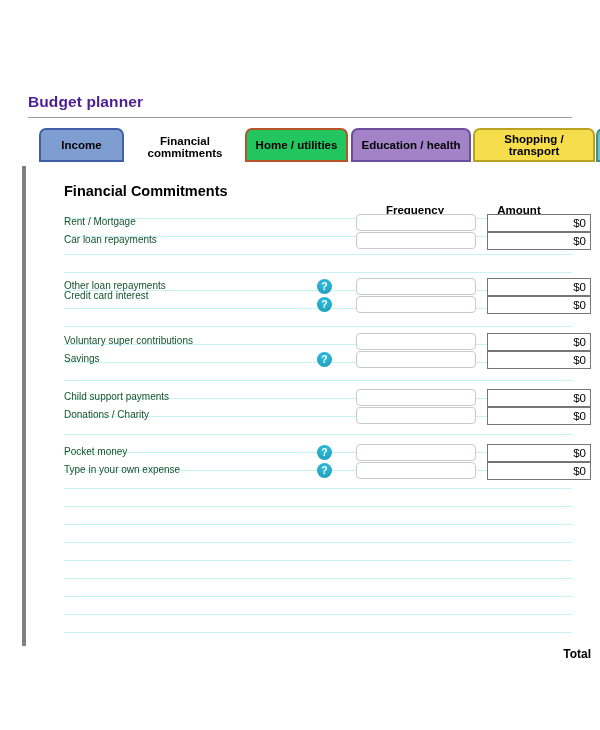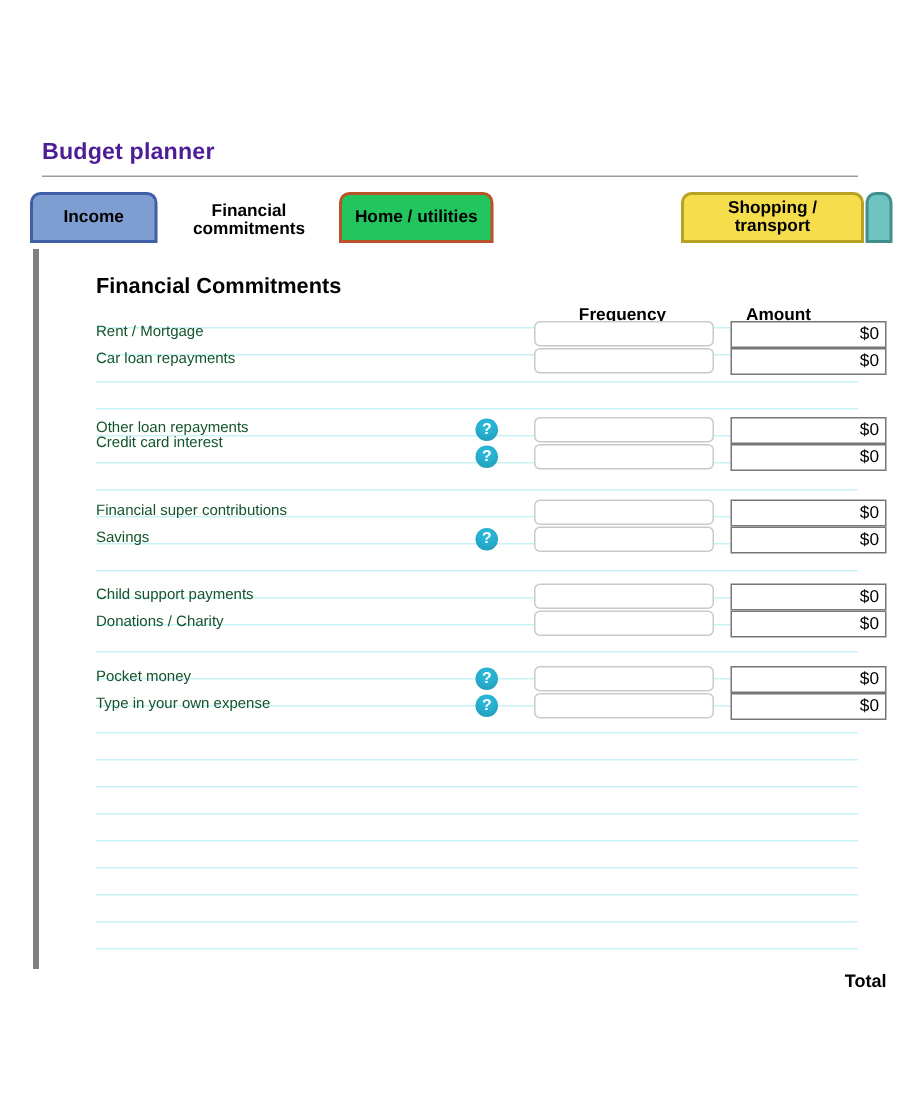--- a/index.html
+++ b/index.html
@@ -31,21 +31,21 @@
     left: 28px;
     top: 117px;
     width: 544px;
     height: 1px;
     background: #9b9b9b;
   }
 
   
   #tab-strip {
     position: absolute;
-    left: 20px;
+    left: 39px;
     top: 128px;
     width: 476px;
     height: 38px;
   }
   .tab {
     position: absolute;
     top: 0;
     height: 34px;
     box-sizing: border-box;
     border-radius: 7px 7px 0 0;
@@ -183,20 +183,23 @@
 
 <div id="tab-strip">
     <div class="tab" style="left: 0px; width: 85px; background: rgb(126, 158, 210); border: 2px solid rgb(63, 95, 168);">
       <span>Income</span>
     </div>
     <div class="tab active" style="left: 92px; width: 108px;">
       <span>Financial commitments</span>
     </div>
     <div class="tab" style="left: 206px; width: 103px; background: #22c55e; border: 2px solid rgb(185, 83, 42);">
       <span>Home / utilities</span>
+    </div>
+    <div class="tab" style="left: 312px; width: 120px; background: rgb(163, 130, 200); border: 2px solid rgb(108, 79, 156);">
+      <span>Education / health</span>
     </div>
     <div class="tab" style="left: 434px; width: 122px; background: rgb(245, 221, 75); border: 2px solid rgb(185, 161, 34);">
       <span>Shopping / transport</span>
     </div>
     <div class="tab" style="left: 557px; width: 18px; background: rgb(111, 195, 192); border: 2px solid rgb(63, 143, 140);"></div>
   </div>
 
 <div id="panel">
   <div id="section-heading">Financial Commitments</div>
 
@@ -238,21 +241,21 @@
       <input type="text" class="freq-input" placeholder="" style="top: 66px;">
       <div class="amt-cell" style="top: 66px;">$0</div>
       <div class="row-label" style="top: 114px;">Other loan repayments</div>
       <div class="help-icon" style="left: 291px; top: 113px;">?</div>
       <input type="text" class="freq-input" placeholder="" style="top: 112px;">
       <div class="amt-cell" style="top: 112px;">$0</div>
       <div class="row-label" style="top: 124px;">Credit card interest</div>
       <div class="help-icon" style="left: 291px; top: 131px;">?</div>
       <input type="text" class="freq-input" placeholder="" style="top: 130px;">
       <div class="amt-cell" style="top: 130px;">$0</div>
-      <div class="row-label" style="top: 169px;">Financial super contributions</div>
+      <div class="row-label" style="top: 169px;">Voluntary super contributions</div>
       <input type="text" class="freq-input" placeholder="" style="top: 167px;">
       <div class="amt-cell" style="top: 167px;">$0</div>
       <div class="row-label" style="top: 187px;">Savings</div>
       <div class="help-icon" style="left: 291px; top: 186px;">?</div>
       <input type="text" class="freq-input" placeholder="" style="top: 185px;">
       <div class="amt-cell" style="top: 185px;">$0</div>
       <div class="row-label" style="top: 225px;">Child support payments</div>
       <input type="text" class="freq-input" placeholder="" style="top: 223px;">
       <div class="amt-cell" style="top: 223px;">$0</div>
       <div class="row-label" style="top: 243px;">Donations / Charity</div>

